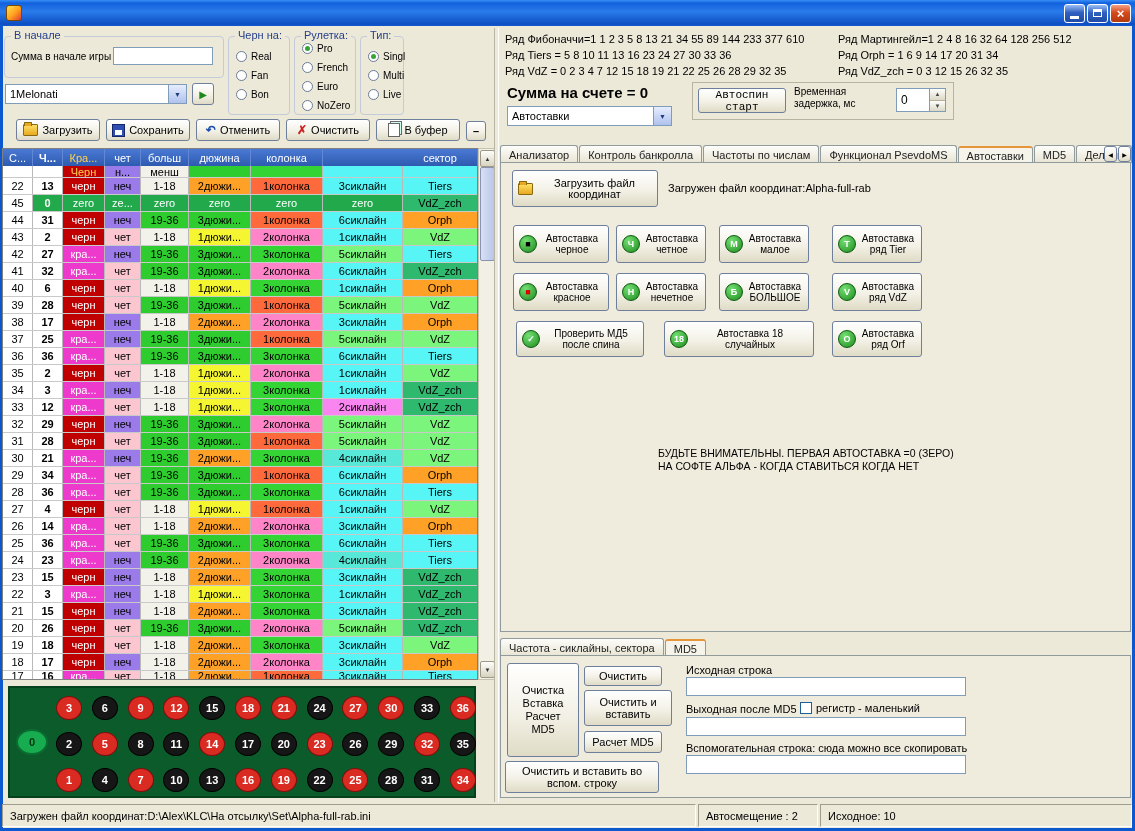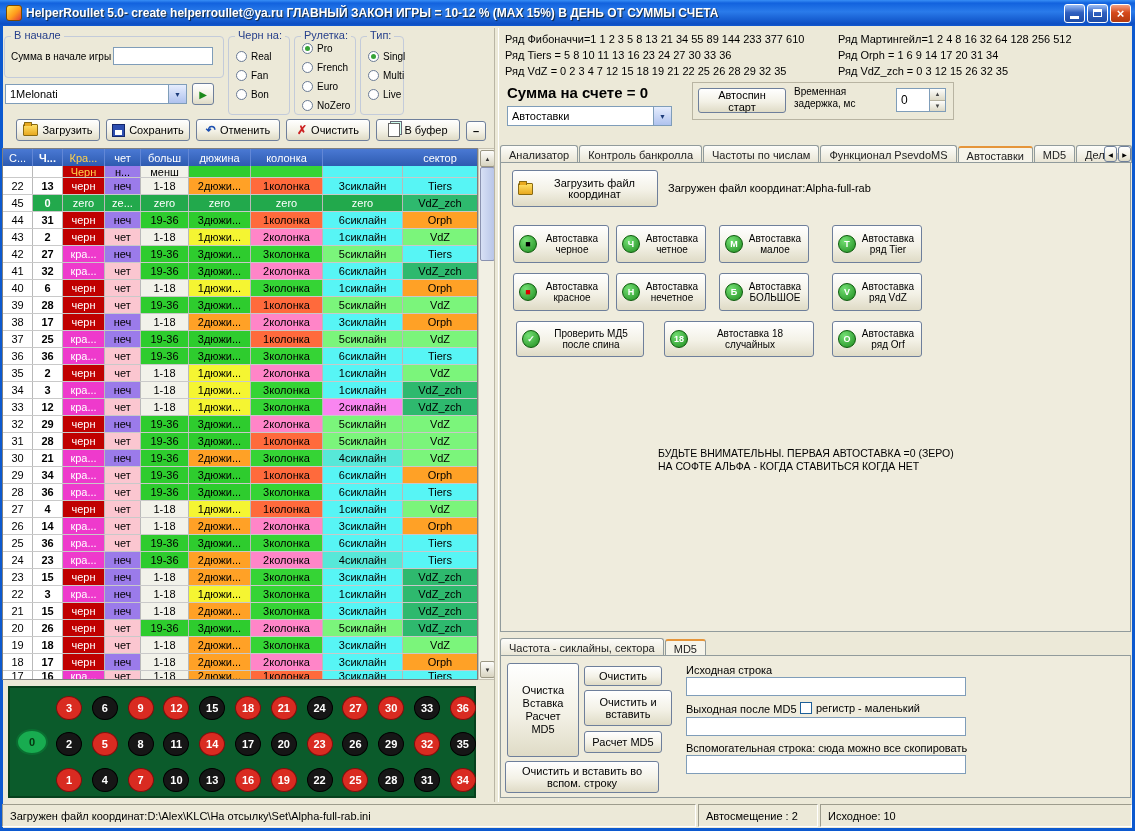--- a/index.html
+++ b/index.html
@@ -90,21 +90,20 @@
   .icon-glyph{font-size:12px;font-weight:bold;line-height:12px;}
   .icon-clip{width:10px;height:12px;background:#fff;border:1px solid #666;box-shadow:2px -2px 0 -1px #cfe,2px -2px 0 0 #667;}
 </style>
 </head>
 <body>
 
 <div class="frame"></div>
 
 <div class="titlebar">
   <span class="app-icon"></span>
-  <span class="title-text">HelperRoullet 5.0- create helperroullet@ya.ru ГЛАВНЫЙ ЗАКОН ИГРЫ = 10-12 % (MAX 15%) В ДЕНЬ ОТ СУММЫ СЧЕТА</span>
   <span class="title-btns">
     <button class="tb">
         <span class="min-glyph"></span>
       </button>
     <button class="tb">
         <span class="restore-glyph"></span>
       </button>
     <button class="tb close">
         <span class="close-glyph">×</span>
       </button>
@@ -614,21 +613,21 @@
 <span class="series-line" style="left:505px;top:33px;">Ряд Фибоначчи=1 1 2 3 5 8 13 21 34 55 89 144 233 377 610</span>
 <span class="series-line" style="left:838px;top:33px;">Ряд Мартингейл=1 2 4 8 16 32 64 128 256 512</span>
 <span class="series-line" style="left:505px;top:49px;">Ряд Tiers = 5 8 10 11 13 16 23 24 27 30 33 36</span>
 <span class="series-line" style="left:838px;top:49px;">Ряд Orph = 1 6 9 14 17 20 31 34</span>
 <span class="series-line" style="left:505px;top:65px;">Ряд VdZ = 0 2 3 4 7 12 15 18 19 21 22 25 26 28 29 32 35</span>
 <span class="series-line" style="left:838px;top:65px;">Ряд VdZ_zch = 0 3 12 15 26 32 35</span>
 
 <span class="balance" style="left:507px;top:84px;">Сумма на счете = 0</span>
 
 <div class="abs" style="left:692px;top:82px;width:262px;height:38px;border:1px solid #B8B4A2;box-sizing:border-box;"></div>
-<button class="xpbtn" style="left:698px;top:88px;width:88px;height:25px;">
+<button class="xpbtn" style="left:698px;top:88px;width:88px;height:25px;font-family:Liberation Mono, monospace;">
     <span>Автоспин старт</span>
   </button>
 <span class="lbl" style="left:794px;top:86px;width:92px;white-space:normal;font-size:10px;line-height:12px;">Временная задержка, мс</span>
 <div class="spinner" style="left:896px;top:88px;width:50px;height:24px;">
   <span class="sval">0</span>
   <span class="scol">
     <span class="sbtn">▲</span>
     <span class="sbtn">▼</span>
   </span>
 </div>

